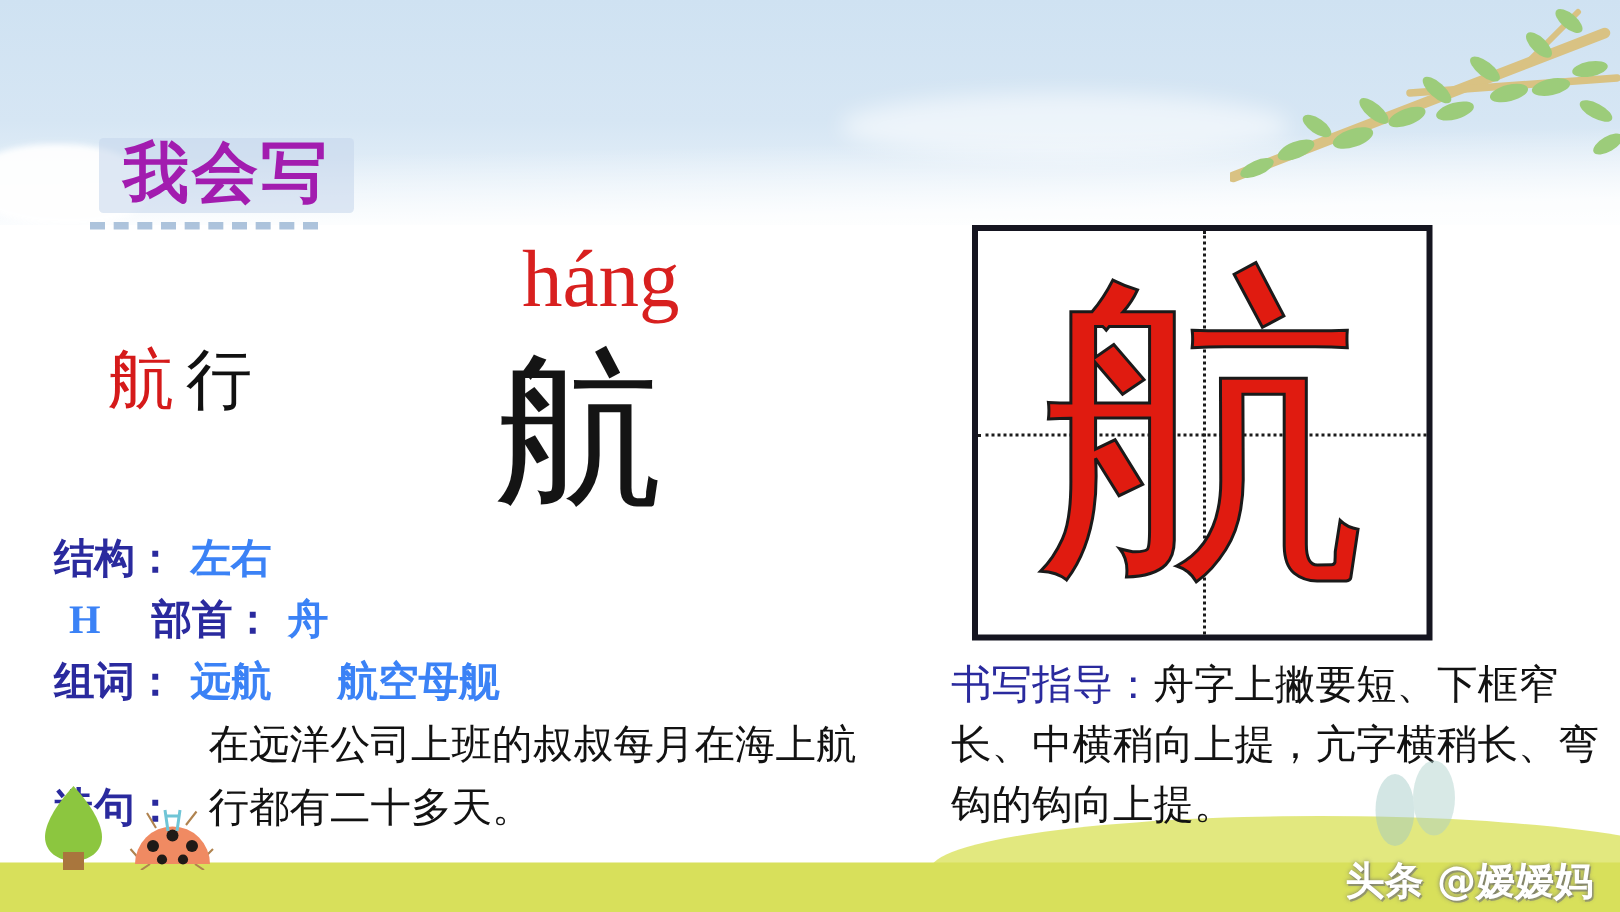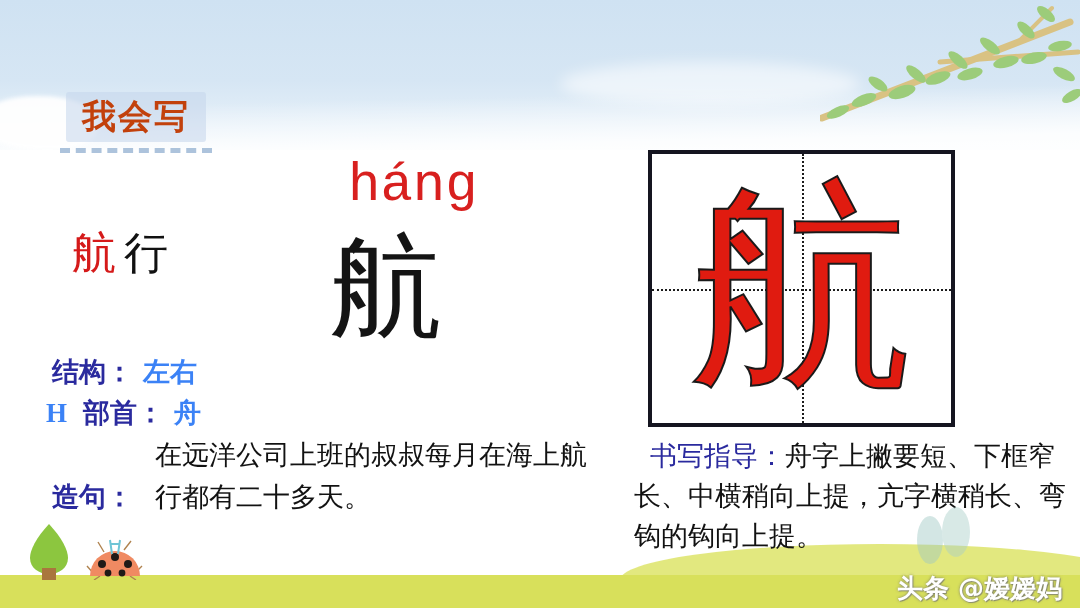--- a/index.html
+++ b/index.html
@@ -77,23 +77,23 @@
   .title-box {
     position: absolute;
     left: 66px; top: 92px;
     padding: 4px 16px 6px 16px;
     background: rgba(196,214,235,.55);
     border-radius: 3px;
   }
   .title-text {
     font-family: "DejaVu Sans", "Liberation Sans", sans-serif;
     font-weight: 700;
-    font-size: 34px;
+    font-size: 44px;
     line-height: 40px;
-    color: #c2410c;
+    color: #a21caf;
     letter-spacing: 2px;
     white-space: nowrap;
   }
   .title-underline {
     position: absolute;
     left: 60px; top: 143px;
     width: 152px; height: 5px;
     border-bottom: 5px dashed #9fb9d6;
     opacity: .85;
   }
@@ -109,21 +109,21 @@
     font-family: "Liberation Serif", "DejaVu Serif", serif;
   }
   .word-pair .hl { color: #d51a1a; margin-right: 8px; }
 
   .pinyin {
     position: absolute;
     left: 348px; top: 156px;
     font-size: 54px;
     line-height: 60px;
     color: #d8201f;
-    font-family: Liberation Mono, monospace;
+    font-family: Liberation Serif, serif;
     white-space: nowrap;
   }
   .big-char {
     position: absolute;
     left: 330px; top: 228px;
     font-size: 112px;
     line-height: 120px;
     color: #141414;
     font-family: "Liberation Serif", "DejaVu Serif", serif;
     white-space: nowrap;
@@ -139,21 +139,20 @@
     display: flex;
     align-items: flex-start;
     font-size: 27px;
     line-height: 41px;
     white-space: nowrap;
   }
   .lab {
     color: #2a2a9e;
     font-weight: 700;
     flex: 0 0 auto;
-    margin-left: 16px;
   }
   .val {
     color: #3b82f6;
     flex: 0 0 auto;
     margin-left: 10px;
     font-weight: bold;
   }
   .val.gap2 { margin-left: 44px; }
   .sentence-row { align-items: flex-end; }
   .sentence-val {
@@ -296,24 +295,29 @@
 
   <div class="info-block">
 
     <div class="info-row">
       <span class="lab">结构：</span>
       <span class="val">左右</span>
     </div>
 
     <div class="info-row">
       <span class="val">H</span>
-      <span class="lab" style="">部首：</span>
+      <span class="lab" style="margin-left:34px;">部首：</span>
       <span class="val">舟</span>
     </div>
 
+    <div class="info-row">
+      <span class="lab">组词：</span>
+      <span class="val">远航</span>
+      <span class="val gap2">航空母舰</span>
+    </div>
 
     <div class="info-row sentence-row">
       <span class="lab">造句：</span>
       <span class="sentence-val">在远洋公司上班的叔叔每月在海上航行都有二十多天。</span>
     </div>
 
   </div>
 
   <div class="grid-box">
     <div class="grid-v"></div>

